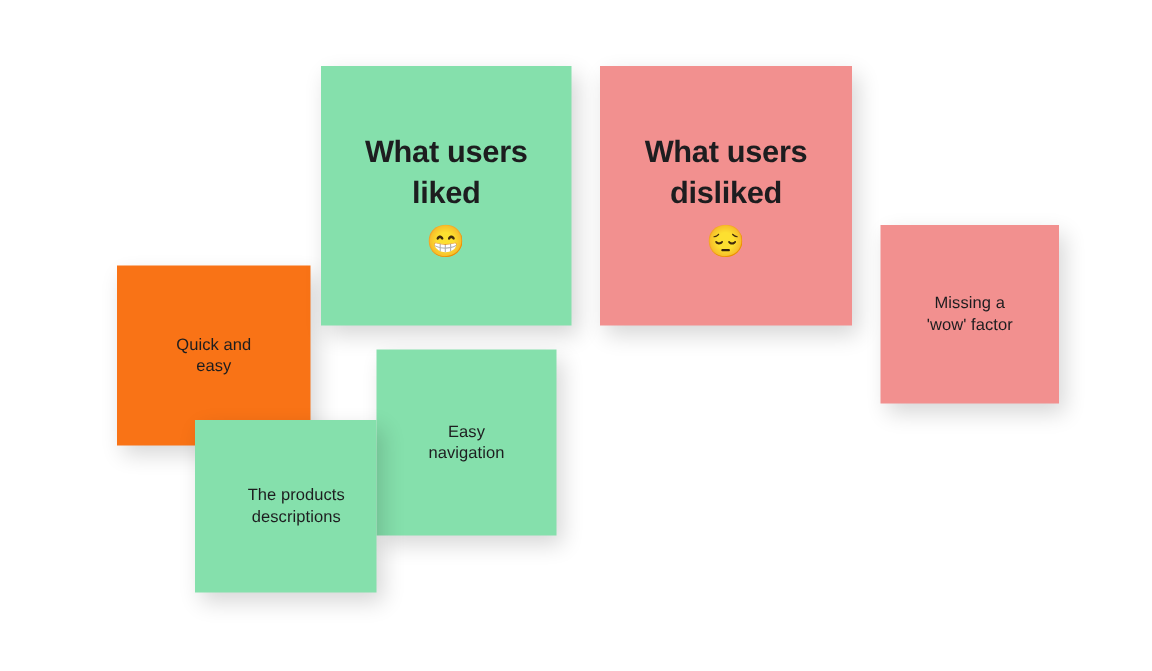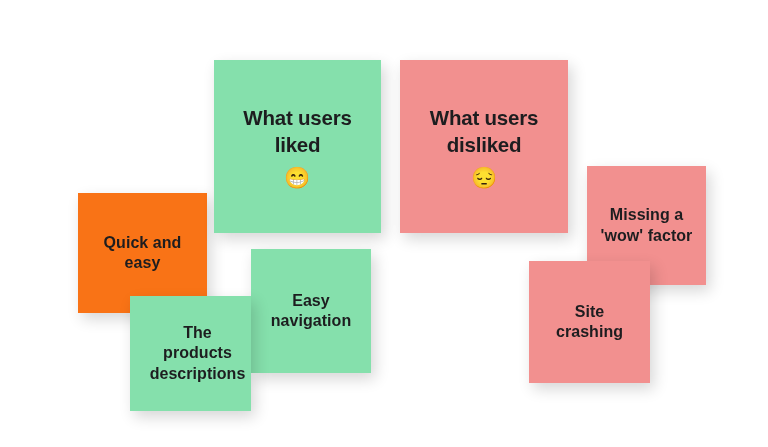--- a/index.html
+++ b/index.html
@@ -24,30 +24,29 @@
     box-sizing: border-box;
     display: flex;
     flex-direction: column;
     align-items: center;
     justify-content: center;
     text-align: center;
     color: #1d1d1f;
     box-shadow: 4px 6px 14px rgba(0,0,0,0.16);
     padding: 6px 10px;
     line-height: 1.28;
-    margin-top: 16px;
   }
   .note.header {
     font-size: 20.5px;
     font-weight: 700;
     letter-spacing: -0.2px;
   }
   .note.small {
-    font-size: 16px;
-    font-weight: 700;
+    font-size: 11px;
+    font-weight: 400;
     letter-spacing: 0.05px;
   }
   .note-text {
     display: block;
     white-space: pre-line;
   }
   .note-emoji {
     display: block;
     font-size: 21px;
     line-height: 1;
@@ -79,22 +78,19 @@
   <div class="note small" style="left:587px; top:150px; width:119px; height:119px; background:#F2908F;">
     <span class="note-text">Missing a
 'wow' factor</span>
   </div>
 
   <div class="note small" style="left:251px; top:233px; width:120px; height:124px; background:#85E0AC;">
     <span class="note-text">Easy
 navigation</span>
   </div>
 
-  <div class="note small" style="left:529px; top:245px; width:121px; height:122px; background:#F2908F;">
-    <span class="note-text">Site crashing</span>
-  </div>
 
   <div class="note small" style="left:130px; top:280px; width:121px; height:115px; background:#85E0AC;padding-left:24px;">
     <span class="note-text">The products
 descriptions</span>
   </div>
 
 </div>
 
 </body></html>

